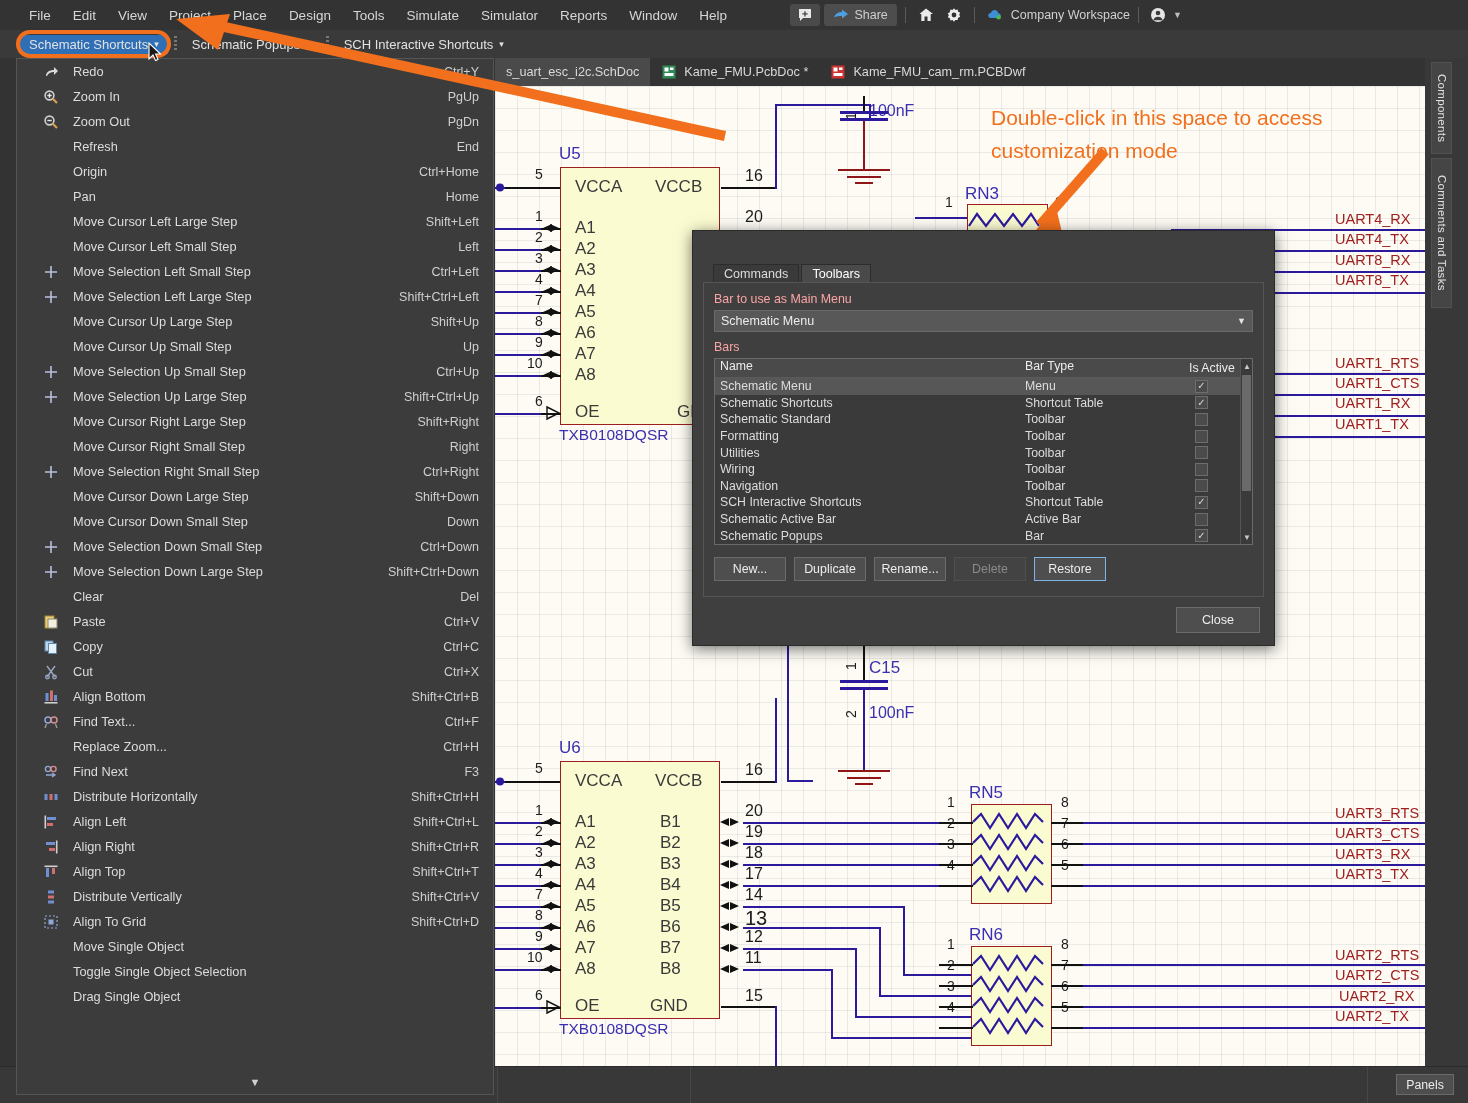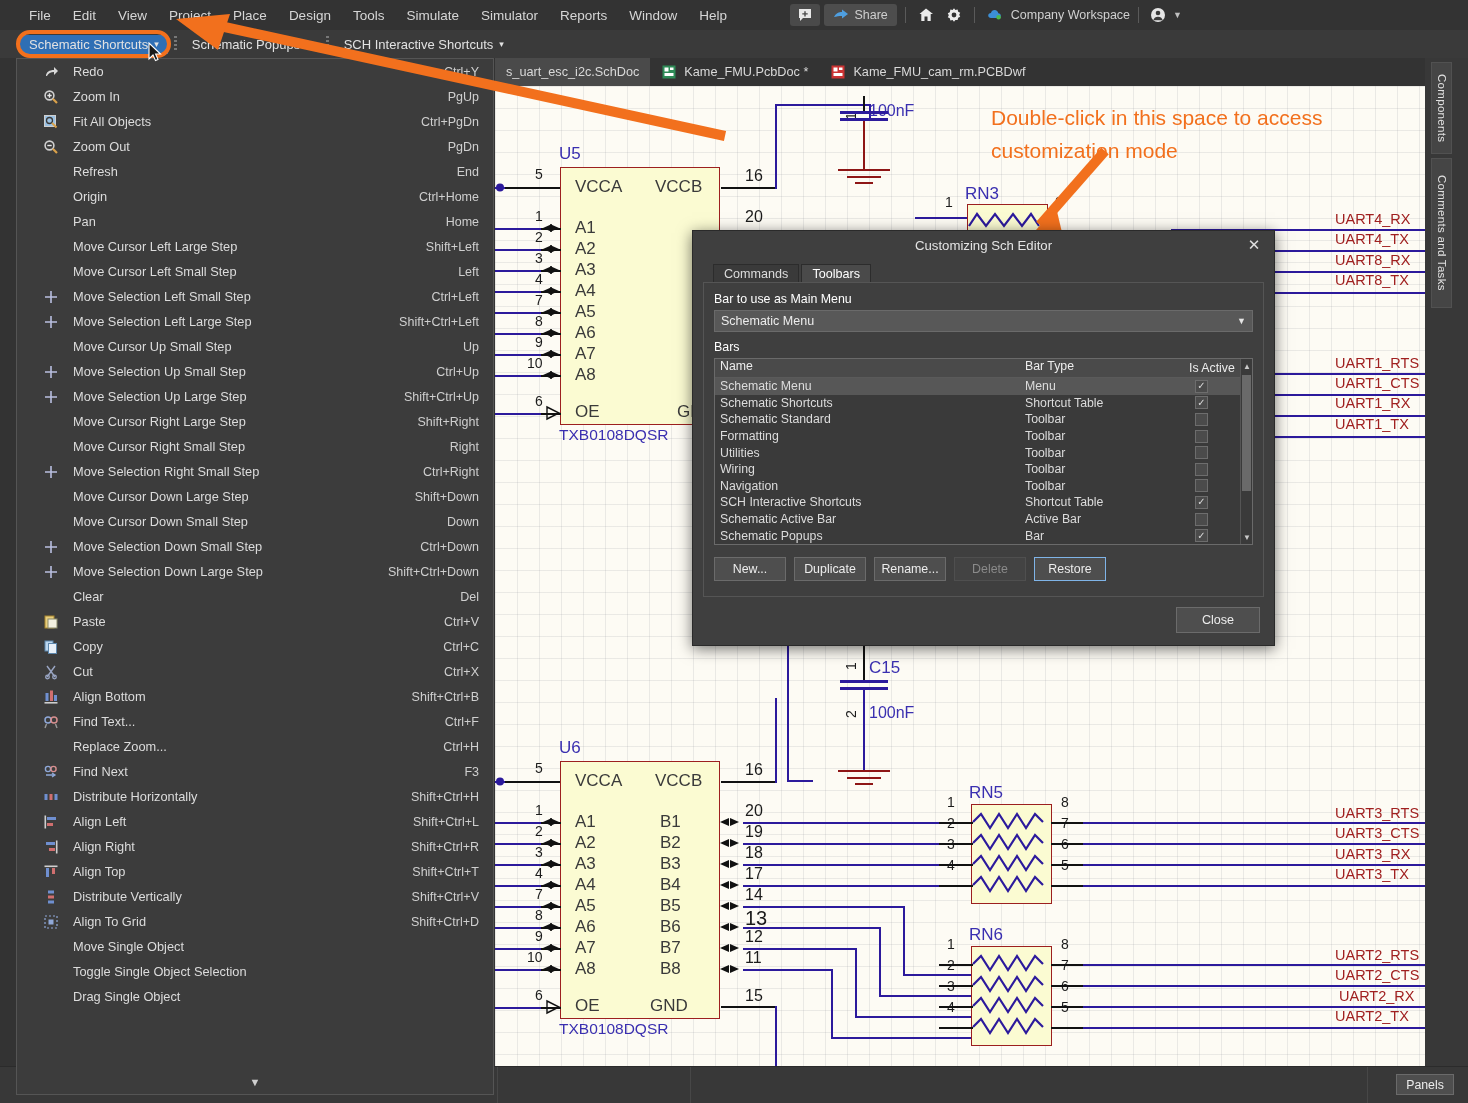--- a/index.html
+++ b/index.html
@@ -105,21 +105,21 @@
      color:#e4e4e4; font-size:13.2px; position:relative; }
   .dlg-close { position:absolute; right:10px; top:4px; width:20px; height:20px;
      display:flex; align-items:center; justify-content:center; color:#e0e0e0; font-size:15px; }
   .dlg-body { position:absolute; left:10px; top:30px; right:10px; bottom:48px; }
   .tabs { display:flex; height:22px; align-items:flex-end; margin-left:10px; }
   .tab { padding:2px 10px; font-size:12.6px; color:#dcdcdc; background:#3a3a3a;
      border:1px solid #2c2c2c; border-bottom:none; margin-right:2px; }
   .tab.active { background:#4a4a4a; color:#ffffff; }
   .panel { position:absolute; left:0; top:21px; right:0; bottom:0;
      background:#3f3f3f; border:1px solid #555; }
-  .fld-lbl { color:#ffffff; font-size:12.4px; margin:9px 0 4px 10px; }
+  .fld-lbl { color:#fca5a5; font-size:12.4px; margin:9px 0 4px 10px; }
   .combo { margin:0 10px; height:22px; background:#585858; border:1px solid #6a6a6a;
      display:flex; align-items:center; color:#ececec; font-size:12.5px; padding:0 6px;
      justify-content:space-between; }
   .combo .arw { font-size:9px; color:#e5e5e5; }
   .grid-box { margin:4px 10px 0 10px; border:1px solid #6a6a6a; background:#3a3a3a;
      height:187px; position:relative; overflow:hidden; }
   .gh { display:flex; height:19px; background:#4a4a4a; color:#ececec; font-size:12.3px;
      border-bottom:1px solid #5a5a5a; }
   .gr { display:flex; height:16.6px; color:#dcdcdc; font-size:12.3px; align-items:center; }
   .gr.sel { background:#575757; }
@@ -662,31 +662,20 @@
               <path d="M9.8 9.8 14 14" stroke="#d9a14a" stroke-width="2.2"></path>
               <path d="M4.3 6.5h4.4M6.5 4.3v4.4" stroke="#e8e8e8" stroke-width="1.4"></path>
             </svg>
           </div>
           <div class="dd-label">Zoom In</div>
           <div class="dd-key">PgUp</div>
         </div>
         <div class="dd-row">
           <div class="dd-ico">
             <svg width="16" height="16" viewBox="0 0 16 16">
-              <rect x="1.5" y="1.5" width="11" height="11" fill="#9cc3e5" stroke="#cfcfcf"></rect>
-              <circle cx="6.5" cy="6.5" r="3" fill="none" stroke="#3a3a3a" stroke-width="1.3"></circle>
-              <path d="M9 9 13.5 13.5" stroke="#d9a14a" stroke-width="2"></path>
-            </svg>
-          </div>
-          <div class="dd-label">Fit All Objects</div>
-          <div class="dd-key">Ctrl+PgDn</div>
-        </div>
-        <div class="dd-row">
-          <div class="dd-ico">
-            <svg width="16" height="16" viewBox="0 0 16 16">
               <circle cx="6.5" cy="6.5" r="4.4" fill="none" stroke="#cfcfcf" stroke-width="1.6"></circle>
               <path d="M9.8 9.8 14 14" stroke="#d9a14a" stroke-width="2.2"></path>
               <path d="M4.3 6.5h4.4" stroke="#e8e8e8" stroke-width="1.4"></path>
             </svg>
           </div>
           <div class="dd-label">Zoom Out</div>
           <div class="dd-key">PgDn</div>
         </div>
         <div class="dd-row">
           <div class="dd-label">Refresh</div>
@@ -718,20 +707,24 @@
           <div class="dd-key">Ctrl+Left</div>
         </div>
         <div class="dd-row">
           <div class="dd-ico">
             <svg width="16" height="16" viewBox="0 0 16 16">
               <path d="M8 2v12M2 8h12" stroke="#b9bfe0" stroke-width="1.6"></path>
             </svg>
           </div>
           <div class="dd-label">Move Selection Left Large Step</div>
           <div class="dd-key">Shift+Ctrl+Left</div>
+        </div>
+        <div class="dd-row">
+          <div class="dd-label">Move Cursor Up Large Step</div>
+          <div class="dd-key">Shift+Up</div>
         </div>
         <div class="dd-row">
           <div class="dd-label">Move Cursor Up Small Step</div>
           <div class="dd-key">Up</div>
         </div>
         <div class="dd-row">
           <div class="dd-ico">
             <svg width="16" height="16" viewBox="0 0 16 16">
               <path d="M8 2v12M2 8h12" stroke="#b9bfe0" stroke-width="1.6"></path>
             </svg>
@@ -939,24 +932,20 @@
         </div>
         <div class="dd-row">
           <div class="dd-label">Drag Single Object</div>
           <div class="dd-key"></div>
         </div>
       </div>
     <div class="dd-scroll-down">▼</div>
   </div>
 
   <div class="dialog">
-    <div class="dlg-title">
-      <span>Customizing Sch Editor</span>
-      <div class="dlg-close">✕</div>
-    </div>
     <div class="dlg-body">
       <div class="tabs" id="dlg-tabs">
           <div class="tab">Commands</div>
           <div class="tab active">Toolbars</div>
         </div>
       <div class="panel">
         <div class="fld-lbl">Bar to use as Main Menu</div>
         <div class="combo">
           <span>Schematic Menu</span>
           <span class="arw">▼</span>

